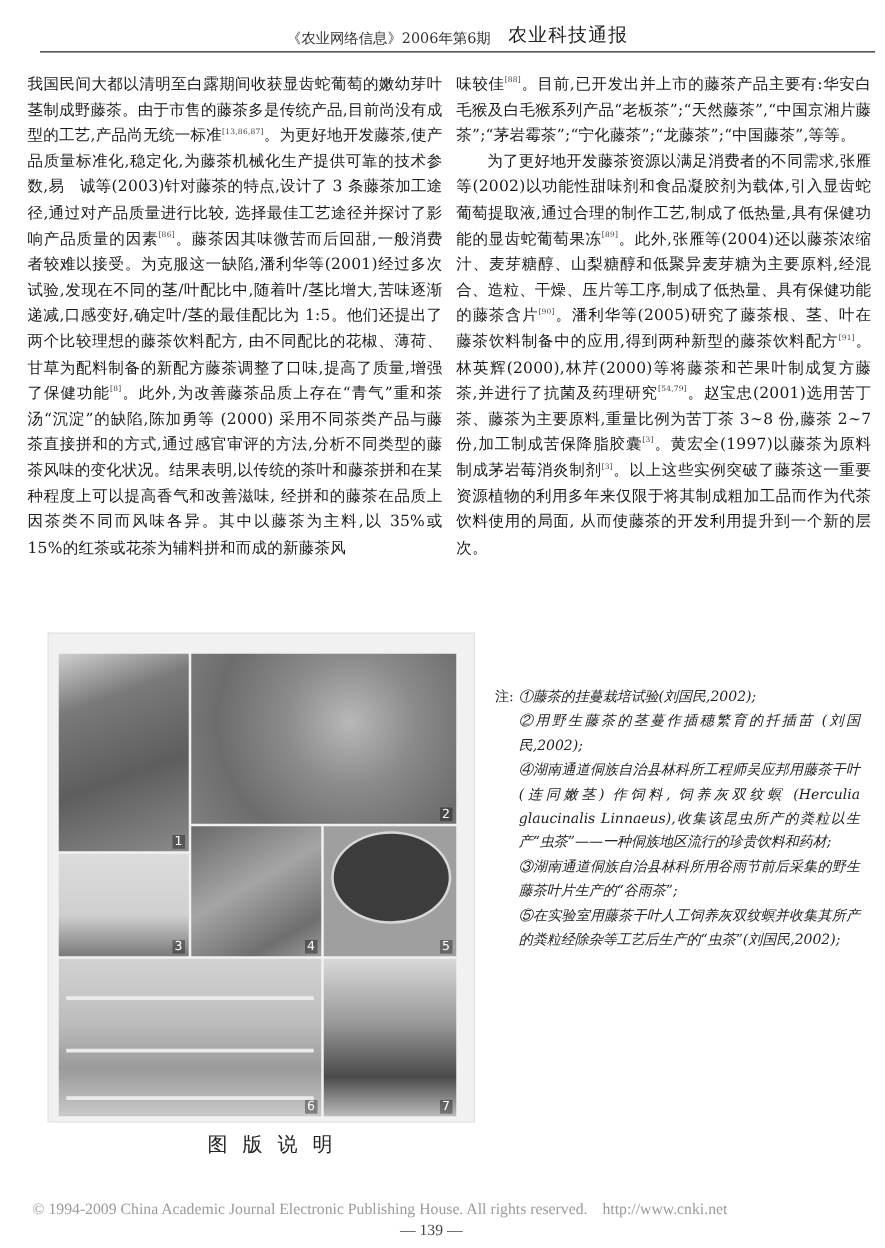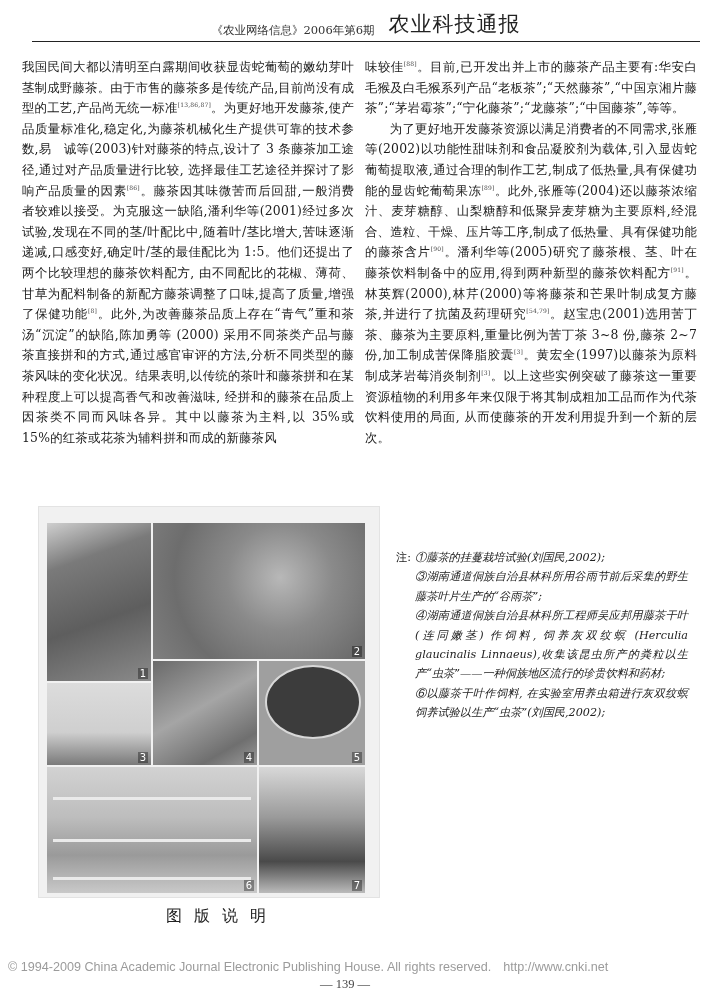--- a/index.html
+++ b/index.html
@@ -8,21 +8,21 @@
     font-family: "DejaVu Serif", "Liberation Serif", serif;
     color: #1a1a1a;
   }
   .header {
     position: absolute; top: 0; left: 32px; width: 668px; height: 42px;
     border-bottom: 1px solid #222;
     display: flex; align-items: flex-end; justify-content: center;
     padding-bottom: 3px; box-sizing: border-box;
   }
   .header .journal { font-size: 11.5px; color: #333; margin-right: 14px; }
-  .header .column { font-size: 21px; color: #222; letter-spacing: 1px; }
+  .header .column { font-size: 15px; color: #222; letter-spacing: 1px; }
   .col {
     position: absolute; top: 57px; width: 332px;
     font-size: 12.4px; line-height: 20.6px; text-align: justify;
     letter-spacing: 0.2px;
   }
   .col.left { left: 22px; }
   .col.right { left: 365px; }
   .col p { margin: 0; }
   .col p.indent { text-indent: 2em; }
   sup { font-size: 6px; line-height: 0; vertical-align: super; color: #444; }
@@ -60,23 +60,23 @@
   }
   .caption-block .note-label { position: absolute; left: 0; top: 0; }
   .caption-block .items { margin-left: 19px; text-align: justify; font-style: italic; }
   .caption-block .item { margin: 0; }
 
   .plate-title {
     position: absolute; left: 166px; top: 906px;
     font-size: 16px; letter-spacing: 12px; color: #222;
   }
   .copyright {
-    position: absolute; left: 8px; top: 960px; width: 660px;
+    position: absolute; left: 26px; top: 960px; width: 660px;
     font-size: 12.6px; color: #9b9b9b; white-space: nowrap;
-    font-family: Liberation Sans, sans-serif;
+    font-family: Liberation Serif, serif;
   }
   .copyright .url { margin-left: 12px; }
   .pagenum {
     position: absolute; top: 977px; left: 0; width: 690px; text-align: center;
     font-size: 12.5px; color: #444; font-family: "Liberation Serif", serif;
   }
 </style>
 </head>
 <body>
 
@@ -125,23 +125,24 @@
   </div>
   <div class="photo p7">
     <span class="num">7</span>
   </div>
 </div>
 
 <div class="caption-block">
   <span class="note-label">注:</span>
   <div class="items">
     <p class="item">①藤茶的挂蔓栽培试验(刘国民,2002);</p>
+    <p class="item">②用野生藤茶的茎蔓作插穗繁育的扦插苗 (刘国民,2002);</p>
+    <p class="item">④湖南通道侗族自治县林科所工程师吴应邦用藤茶干叶 (连同嫩茎) 作饲料, 饲养灰双纹螟 (Herculia glaucinalis Linnaeus),收集该昆虫所产的粪粒以生产“虫茶”——一种侗族地区流行的珍贵饮料和药材;</p>
     <p class="item">③湖南通道侗族自治县林科所用谷雨节前后采集的野生藤茶叶片生产的“谷雨茶”;</p>
-    <p class="item">④湖南通道侗族自治县林科所工程师吴应邦用藤茶干叶 (连同嫩茎) 作饲料, 饲养灰双纹螟 (Herculia glaucinalis Linnaeus),收集该昆虫所产的粪粒以生产“虫茶”——一种侗族地区流行的珍贵饮料和药材;</p>
-    <p class="item">⑥以藤茶干叶作饲料, 在实验室用养虫箱进行灰双纹螟饲养试验以生产“虫茶”(刘国民,2002);</p>
+    <p class="item">⑤在实验室用藤茶干叶人工饲养灰双纹螟并收集其所产的粪粒经除杂等工艺后生产的“虫茶”(刘国民,2002);</p>
   </div>
 </div>
 
 <div class="plate-title">图版说明</div>
 
 <div class="copyright">
   <span>© 1994-2009 China Academic Journal Electronic Publishing House. All rights reserved.</span><span class="url">http://www.cnki.net</span>
 </div>
 <div class="pagenum">— 139 —</div>
 

